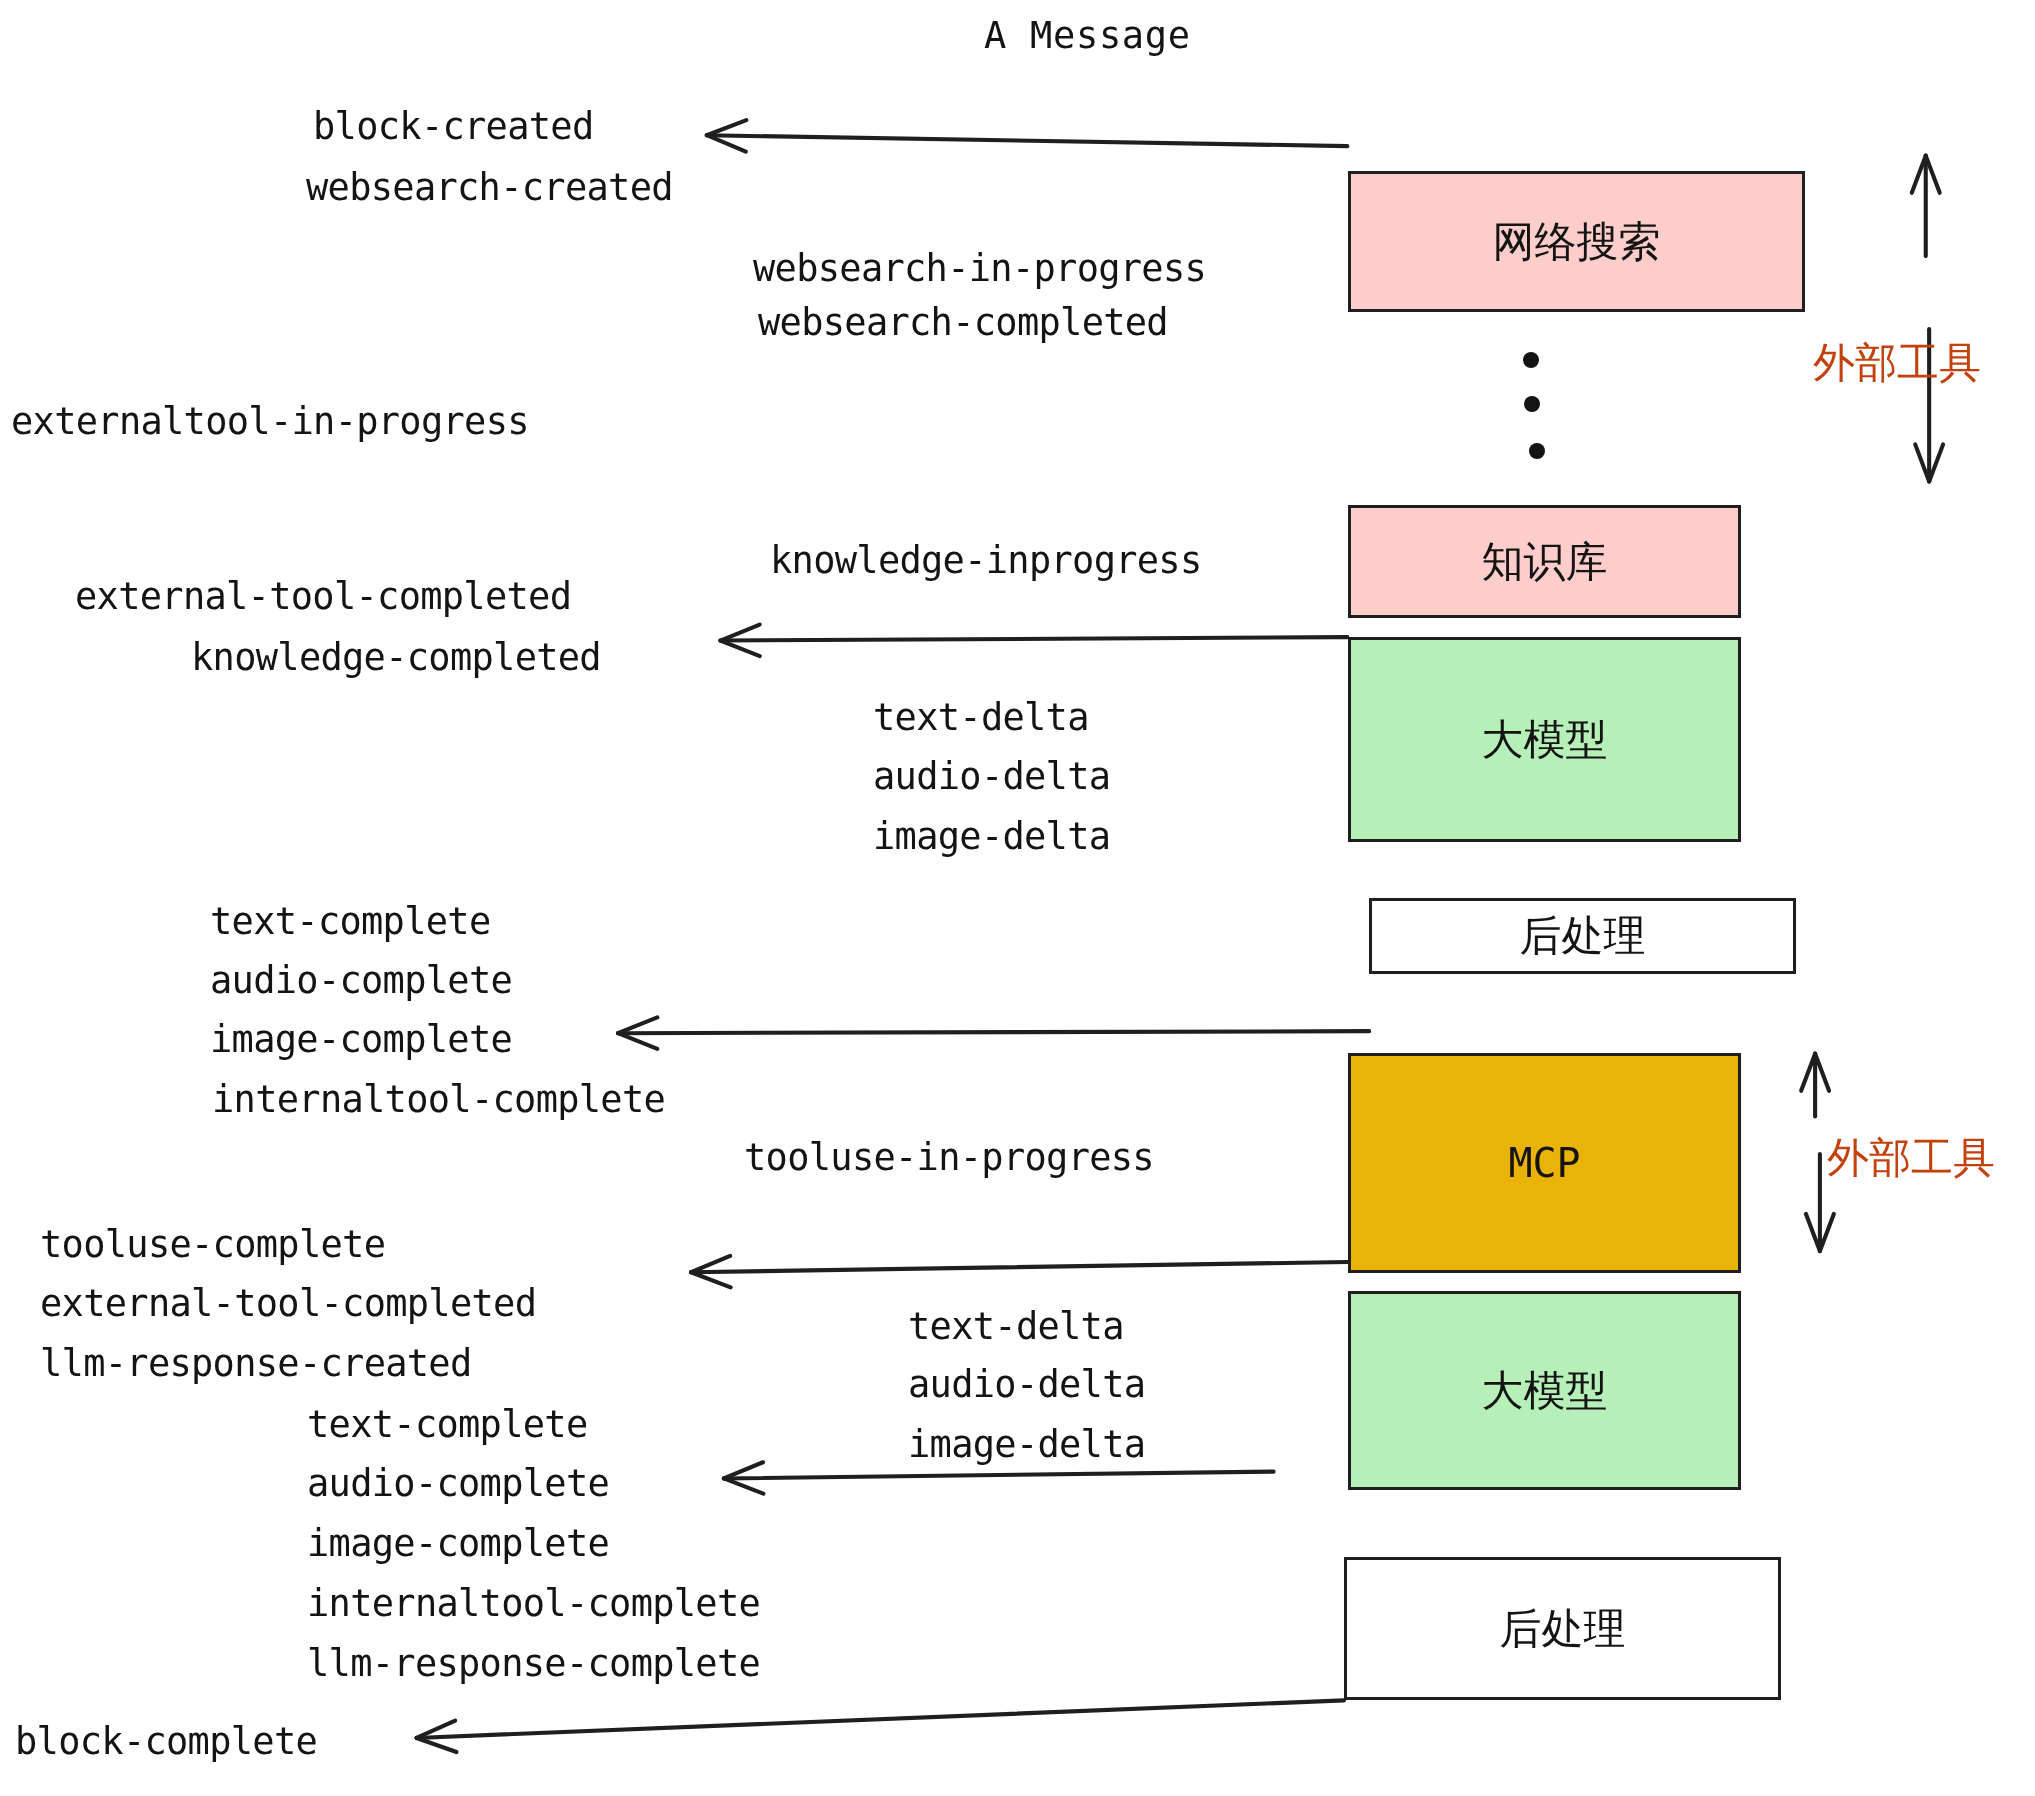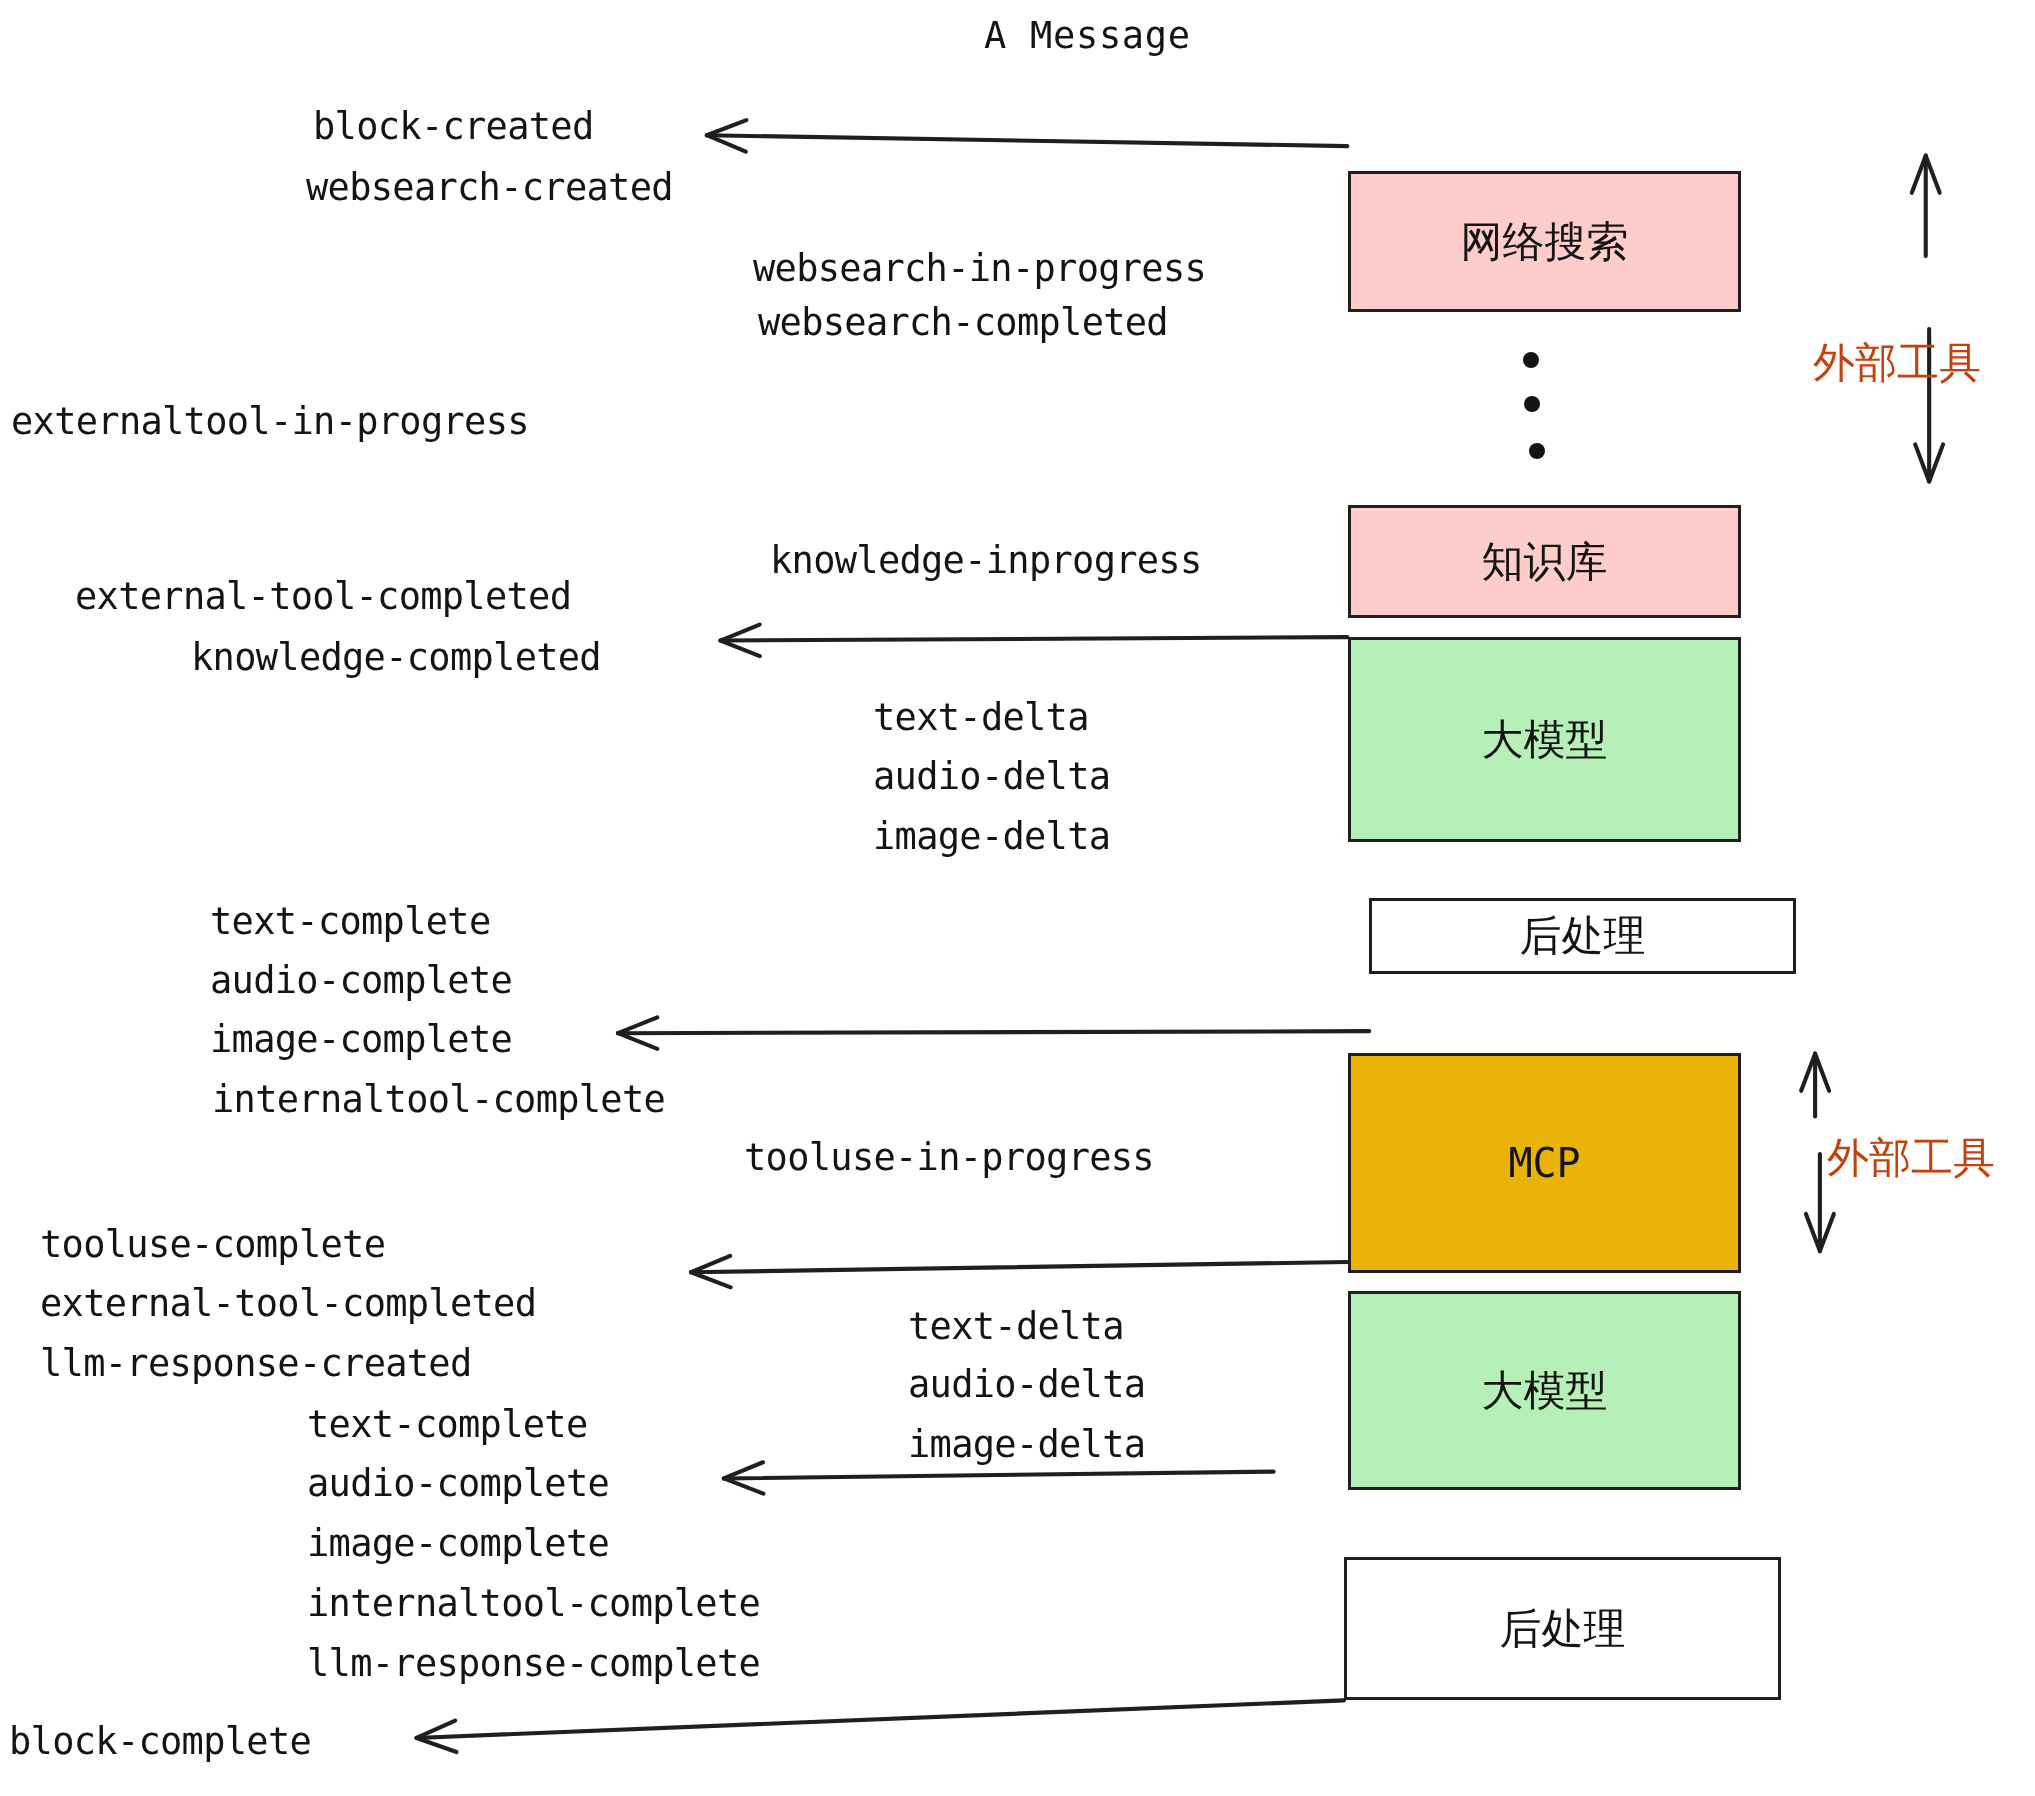--- a/index.html
+++ b/index.html
@@ -98,21 +98,21 @@
         <line x1="2658" y1="1635" x2="2658" y2="1543"></line>
         <line x1="2658" y1="1543" x2="2678.431905529955" y2="1597.2820157733202"></line>
         <line x1="2658" y1="1543" x2="2637.568094470045" y2="1597.2820157733202"></line>
         <line x1="2665" y1="1690" x2="2665" y2="1832"></line>
         <line x1="2665" y1="1832" x2="2644.568094470045" y2="1777.7179842266798"></line>
         <line x1="2665" y1="1832" x2="2685.431905529955" y2="1777.7179842266798"></line>
       </g>
   </svg>
 
   <div id="node-layer">
-      <div class="box" style="left: 1348px; top: 171px; width: 393px; height: 141px; background: rgb(253, 205, 203);">
+      <div class="box" style="left: 1348px; top: 171px; width: 457px; height: 141px; background: rgb(253, 205, 203);">
         <span>网络搜索</span>
       </div>
       <div class="box" style="left: 1348px; top: 505px; width: 393px; height: 113px; background: rgb(253, 205, 203);">
         <span>知识库</span>
       </div>
       <div class="box" style="left: 1348px; top: 637px; width: 393px; height: 205px; background: rgb(182, 240, 184);">
         <span>大模型</span>
       </div>
       <div class="box" style="left: 1369px; top: 898px; width: 427px; height: 76px; background: rgb(255, 255, 255);">
         <span>后处理</span>
@@ -148,21 +148,21 @@
       <div class="evt" style="left: 40px; top: 1285px;">external-tool-completed</div>
       <div class="evt" style="left: 908px; top: 1308px;">text-delta</div>
       <div class="evt" style="left: 40px; top: 1345px;">llm-response-created</div>
       <div class="evt" style="left: 908px; top: 1366px;">audio-delta</div>
       <div class="evt" style="left: 307px; top: 1406px;">text-complete</div>
       <div class="evt" style="left: 908px; top: 1426px;">image-delta</div>
       <div class="evt" style="left: 307px; top: 1465px;">audio-complete</div>
       <div class="evt" style="left: 307px; top: 1525px;">image-complete</div>
       <div class="evt" style="left: 307px; top: 1585px;">internaltool-complete</div>
       <div class="evt" style="left: 307px; top: 1645px;">llm-response-complete</div>
-      <div class="evt" style="left: 9px; top: 1723px;">block-complete</div>
+      <div class="evt" style="left: 15px; top: 1723px;">block-complete</div>
     </div>
   <div id="misc-layer">
       <div class="grouplabel" style="left: 1813px; top: 335px;">外部工具</div>
       <div class="grouplabel" style="left: 1827px; top: 1130px;">外部工具</div>
       <div class="dot" style="left: 1523px; top: 352px;"></div>
       <div class="dot" style="left: 1524px; top: 396px;"></div>
       <div class="dot" style="left: 1529px; top: 443px;"></div>
     </div>
 
 </div>

